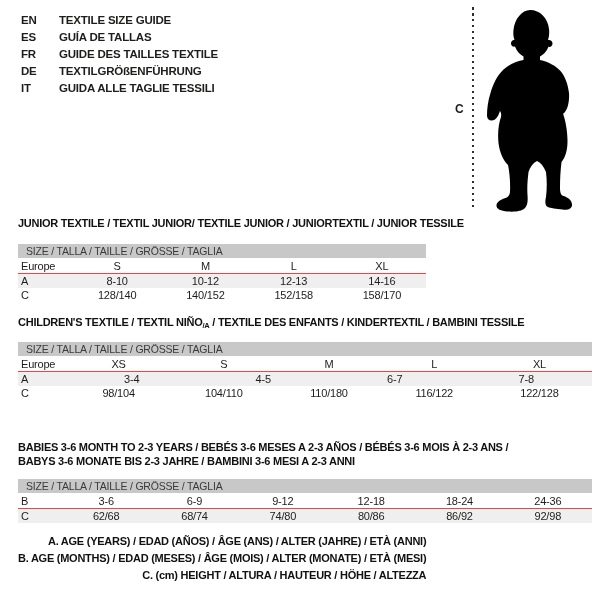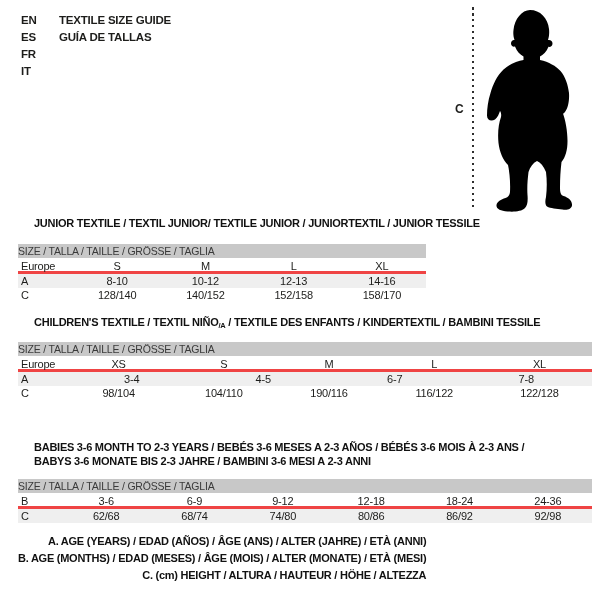--- a/index.html
+++ b/index.html
@@ -15,31 +15,31 @@
 
   
   .dotline { position:absolute; left:472px; top:7px; width:2px; height:200px;
     background:repeating-linear-gradient(to bottom,#2e2e2e 0 2.5px,transparent 2.5px 6px); }
   .c-label { position:absolute; left:455px; top:102px; font-size:12px; font-weight:bold; }
   .baby-svg { position:absolute; left:484px; top:4px; width:114px; height:210px; }
 
   
   .tbl-sec { position:absolute; left:18px; }
   .sec-title { font-size:11px; font-weight:bold; letter-spacing:-0.25px; line-height:12px;
-    white-space:nowrap; color:#111;margin-left:16px; }
+    white-space:nowrap; color:#111; }
   .sec-title .subscript { font-size:7.5px; position:relative; top:2px; }
   .two-line { line-height:14px; }
 
   .tbl { margin-top:15px; }
   #sec-children .tbl { margin-top:12px; }
   #sec-babies .tbl { margin-top:11px; }
   .tbl-header { height:14px; line-height:14px; background:#c8c8c8; font-size:10.5px;
-    color:#3a3a3a; padding-left:0; letter-spacing:-0.2px; }
+    color:#3a3a3a; padding-left:8px; letter-spacing:-0.2px; }
   .tr { display:flex; height:14px; line-height:14px; font-size:11px; }
-  .tr.euro-row { height:16px; line-height:16px; border-bottom:3px solid #ef4444; }
+  .tr.euro-row { height:16px; line-height:16px; border-bottom:1px solid #ef4444; }
   .tr.shaded { background:#efefef; }
   .tl { padding-left:3px; letter-spacing:-0.2px; }
   .t-junior .tl { width:55px; }
   .t-children .tl { width:48px; }
   .t-babies .tl { width:44px; }
   .td { flex:1; text-align:center; letter-spacing:-0.2px; }
   .w408 { width:408px; }
   .w574 { width:574px; }
 
   
@@ -56,23 +56,29 @@
     <div class="lang-row">
       <span class="lang-code">EN</span>
       <span class="lang-title">TEXTILE SIZE GUIDE</span>
     </div>
     <div class="lang-row">
       <span class="lang-code">ES</span>
       <span class="lang-title">GUÍA DE TALLAS</span>
     </div>
     <div class="lang-row">
       <span class="lang-code">FR</span>
+      <span class="lang-title">GUIDE DES TAILLES TEXTILE</span>
+    </div>
+    <div class="lang-row">
+      <span class="lang-code">DE</span>
+      <span class="lang-title">TEXTILGRÖßENFÜHRUNG</span>
     </div>
     <div class="lang-row">
       <span class="lang-code">IT</span>
+      <span class="lang-title">GUIDA ALLE TAGLIE TESSILI</span>
     </div>
   </div>
 
   <div class="dotline"></div>
   <span class="c-label">C</span>
   <svg class="baby-svg" viewBox="0 0 114 210" xmlns="http://www.w3.org/2000/svg" aria-hidden="true">
     <path fill="#000" d="M46,6 C56,6 64,14 65,25 C65.5,29 65,33 64,36 C66.5,35.5 68.5,37 68.5,39.5
          C68.5,42 66.5,43.2 64.5,42.8 C62.5,48 59,51 56,52.5 L56,56
          C65,58 72,62 76.5,67 C81.5,73 84,81 85,89 C85.5,97 84,104 81,108
          C78,112 73,112 71.5,108 C70.5,105 71,101 71.5,97 C72.5,92 72.5,88 71,85
@@ -133,21 +139,21 @@
         <span class="tl">A</span>
         <span class="td">3-4</span>
         <span class="td">4-5</span>
         <span class="td">6-7</span>
         <span class="td">7-8</span>
       </div>
       <div class="tr">
         <span class="tl">C</span>
         <span class="td">98/104</span>
         <span class="td">104/110</span>
-        <span class="td">190/116</span>
+        <span class="td">110/180</span>
         <span class="td">116/122</span>
         <span class="td">122/128</span>
       </div>
     </div>
   </section>
 
   <section class="tbl-sec" id="sec-babies" style="top:440px">
     <h2 class="sec-title two-line"><span>BABIES 3-6 MONTH TO 2-3 YEARS / BEBÉS 3-6 MESES A 2-3 AÑOS / BÉBÉS 3-6 MOIS À 2-3 ANS /</span><br><span>BABYS 3-6 MONATE BIS 2-3 JAHRE / BAMBINI 3-6 MESI A 2-3 ANNI</span></h2>
     <div class="tbl t-babies w574">
       <div class="tbl-header">SIZE / TALLA / TAILLE / GRÖSSE / TAGLIA</div>

